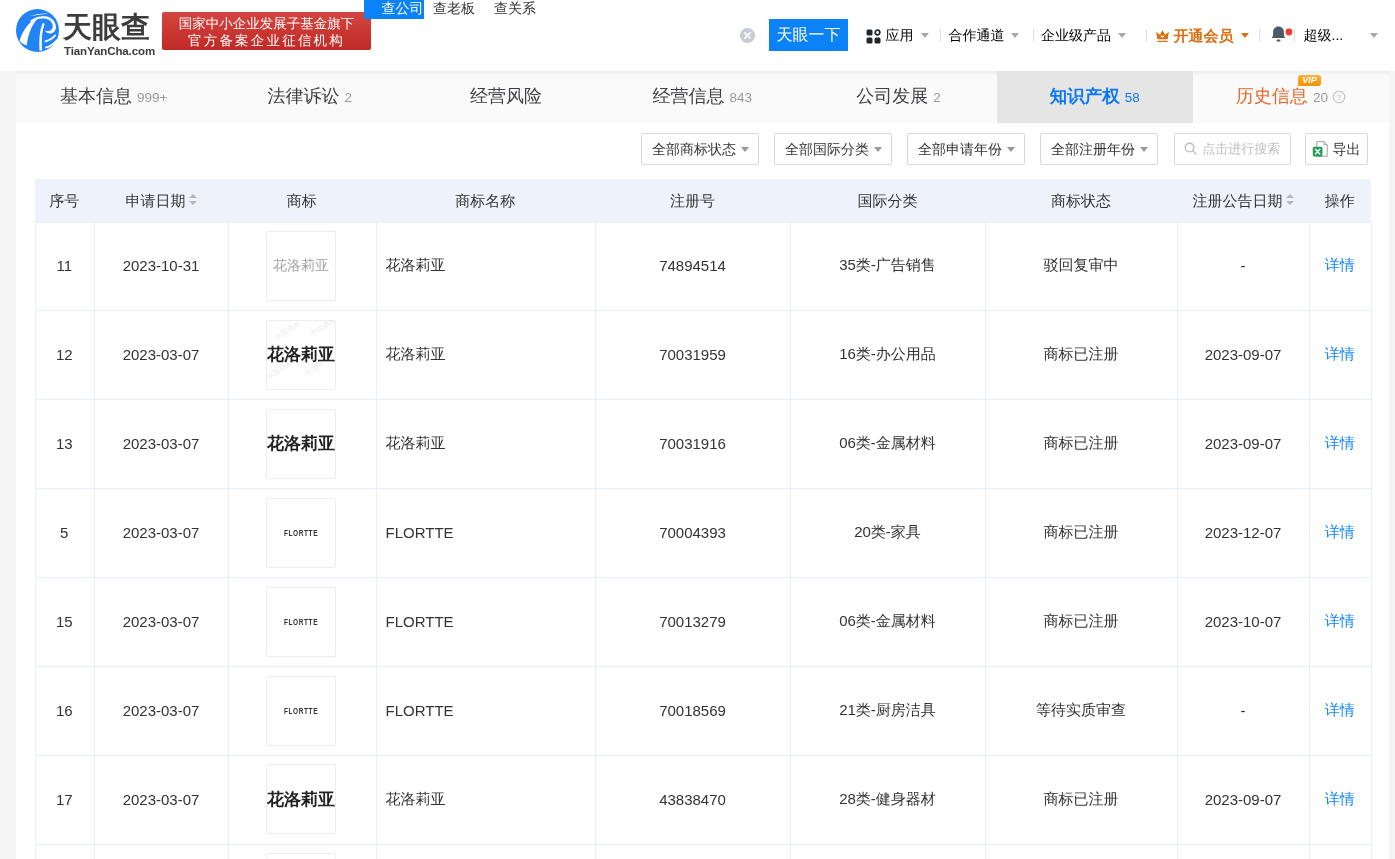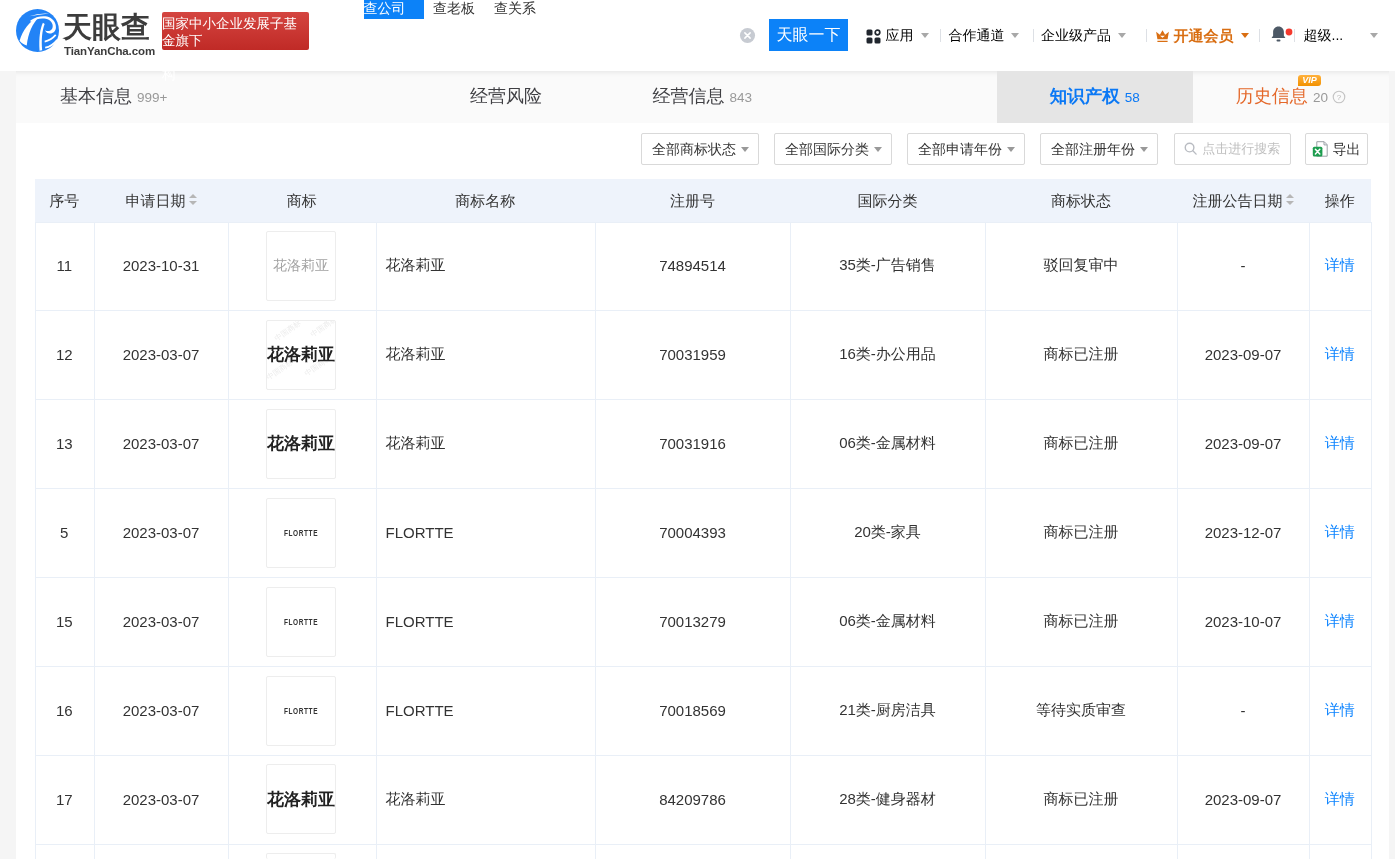--- a/index.html
+++ b/index.html
@@ -2,25 +2,25 @@
 <html><head><meta charset="utf-8"><title>t</title>
 <style>
 * {margin:0;padding:0;box-sizing:border-box}
 html,body {width:1395px;height:859px;overflow:hidden;background:#f5f5f5;
   font-family:"Liberation Sans",sans-serif;color:#333}
 #card {position:absolute;left:15.5px;top:71px;width:1373.5px;height:788px;background:#fff}
 #topbar {position:absolute;left:0;top:0;width:1395px;height:71px;background:#fff;z-index:5}
 #logo {position:absolute;left:16px;top:9px}
 #tyc {position:absolute;left:63px;top:8px;font-size:29px;font-weight:bold;color:#3c3c3c}
 #tycdom {position:absolute;left:64px;top:44.5px;font-size:11.5px;font-weight:bold;color:#3c3c3c;letter-spacing:-.1px}
-#badge {position:absolute;left:162px;top:12px;width:147px;height:38px;background:linear-gradient(180deg,#d44540,#c02a26);
-  border-radius:2px;color:#fff;text-align:left;padding-top:2.5px}
+#badge {position:absolute;left:162px;top:12px;width:209px;height:38px;background:linear-gradient(180deg,#d44540,#c02a26);
+  border-radius:2px;color:#fff;text-align:center;padding-top:2.5px}
 #badge .b1 {font-size:13.5px;line-height:17px}
 #badge .b2 {font-size:13.5px;line-height:17px;letter-spacing:2.2px}
-.stab {position:absolute;top:0;height:18.5px;font-size:14px;line-height:17px;text-align:left;color:#333}
+.stab {position:absolute;top:0;height:18.5px;font-size:14px;line-height:17px;text-align:right;color:#333}
 #stab1 {left:363.5px;width:60px;background:#0c82f8;color:#fff}
 #ssearch {position:absolute;left:363.5px;top:19px;width:406px;height:32px;background:#fff;
   border:2px solid #0c82f8;border-right:none;font-size:16px;color:#333;line-height:28px;padding-left:13px}
 #sclear {position:absolute;left:739px;top:27px}
 #sbtn {position:absolute;left:769px;top:19px;width:79px;height:32px;background:#0c82f8;color:#fff;
   font-size:16px;text-align:center;line-height:32px}
 .menu {position:absolute;top:27px;font-size:14px;color:#000000;white-space:nowrap}
 .car {position:absolute;top:32.5px;width:0;height:0;border-left:4px solid transparent;border-right:4px solid transparent;
   border-top:5px solid #a8a8a8}
 .car-o {border-top-color:#d96e12}
@@ -117,22 +117,24 @@
 </svg></div>
   <div class="menu" style="left:1284.6px;top:22.6px"><svg width="8" height="8">
         <circle cx="4" cy="4" r="3.4" fill="#f4392e"></circle>
       </svg></div>
   <div class="msep" style="left:1293.5px"></div>
   <div class="menu" style="left:1303.5px">超级...</div>
   <div class="car" style="left:1369.5px"></div>
 </div>
 <div id="tabbar">
     <div class="tab" style="left:0.00px;width:196.21px"><span>基本信息</span> <span class="tab-n">999+</span></div>
+    <div class="tab" style="left:196.21px;width:196.21px"><span>法律诉讼</span> <span class="tab-n">2</span></div>
     <div class="tab" style="left:392.43px;width:196.21px"><span>经营风险</span></div>
     <div class="tab" style="left:588.64px;width:196.21px"><span>经营信息</span> <span class="tab-n">843</span></div>
+    <div class="tab" style="left:784.86px;width:196.21px"><span>公司发展</span> <span class="tab-n">2</span></div>
     <div class="tab tab-act" style="left:981.07px;width:196.21px"><span class="act-t">知识产权</span> <span class="tab-n act-n">58</span></div>
     <div class="tab" style="left:1177.29px;width:196.21px"><span class="hist-t">历史信息</span> <span class="tab-n">20</span><svg width="14" height="14" viewBox="0 0 16 16" style="vertical-align:-2px;margin-left:4px">
         <circle cx="8" cy="8" r="6.6" fill="none" stroke="#c3c3c3" stroke-width="1.3"></circle>
         <text x="8" y="11.2" text-anchor="middle" font-size="9" fill="#b5b5b5" font-family="Liberation Sans">?</text>
       </svg><span class="vip">VIP</span></div>
   </div>
 <div class="fbtn" style="left:641px">全部商标状态<span class="fcaret"></span></div>
 <div class="fbtn" style="left:774px">全部国际分类<span class="fcaret"></span></div>
 <div class="fbtn" style="left:907px">全部申请年份<span class="fcaret"></span></div>
 <div class="fbtn" style="left:1040px">全部注册年份<span class="fcaret"></span></div>
@@ -255,19 +257,19 @@
 <div class="tc" style="left:1177.0px;top:666.0px;width:132.0px;height:88.9px">-</div>
 <div class="tc" style="left:1309.0px;top:666.0px;width:61.5px;height:88.9px">
     <span class="lnk">详情</span>
   </div>
 <div class="tc" style="left:34.5px;top:754.9px;width:59.5px;height:88.9px">17</div>
 <div class="tc" style="left:94.0px;top:754.9px;width:134.0px;height:88.9px">2023-03-07</div>
 <div class="mkbox" style="top:764.4px">
     <div class="mk-bold">花洛莉亚</div>
   </div>
 <div class="tc tl" style="left:375.5px;top:754.9px;width:219.5px;height:88.9px">花洛莉亚</div>
-<div class="tc" style="left:595.0px;top:754.9px;width:195.0px;height:88.9px">84209786</div>
+<div class="tc" style="left:595.0px;top:754.9px;width:195.0px;height:88.9px">43838470</div>
 <div class="tc" style="left:790.0px;top:754.9px;width:195.0px;height:88.9px">28类-健身器材</div>
 <div class="tc" style="left:985.0px;top:754.9px;width:192.0px;height:88.9px">商标已注册</div>
 <div class="tc" style="left:1177.0px;top:754.9px;width:132.0px;height:88.9px">2023-09-07</div>
 <div class="tc" style="left:1309.0px;top:754.9px;width:61.5px;height:88.9px">
     <span class="lnk">详情</span>
   </div>
 <div class="mkbox" style="top:853.3px;height:5.7px;border-bottom:none"></div>
 </body></html>

